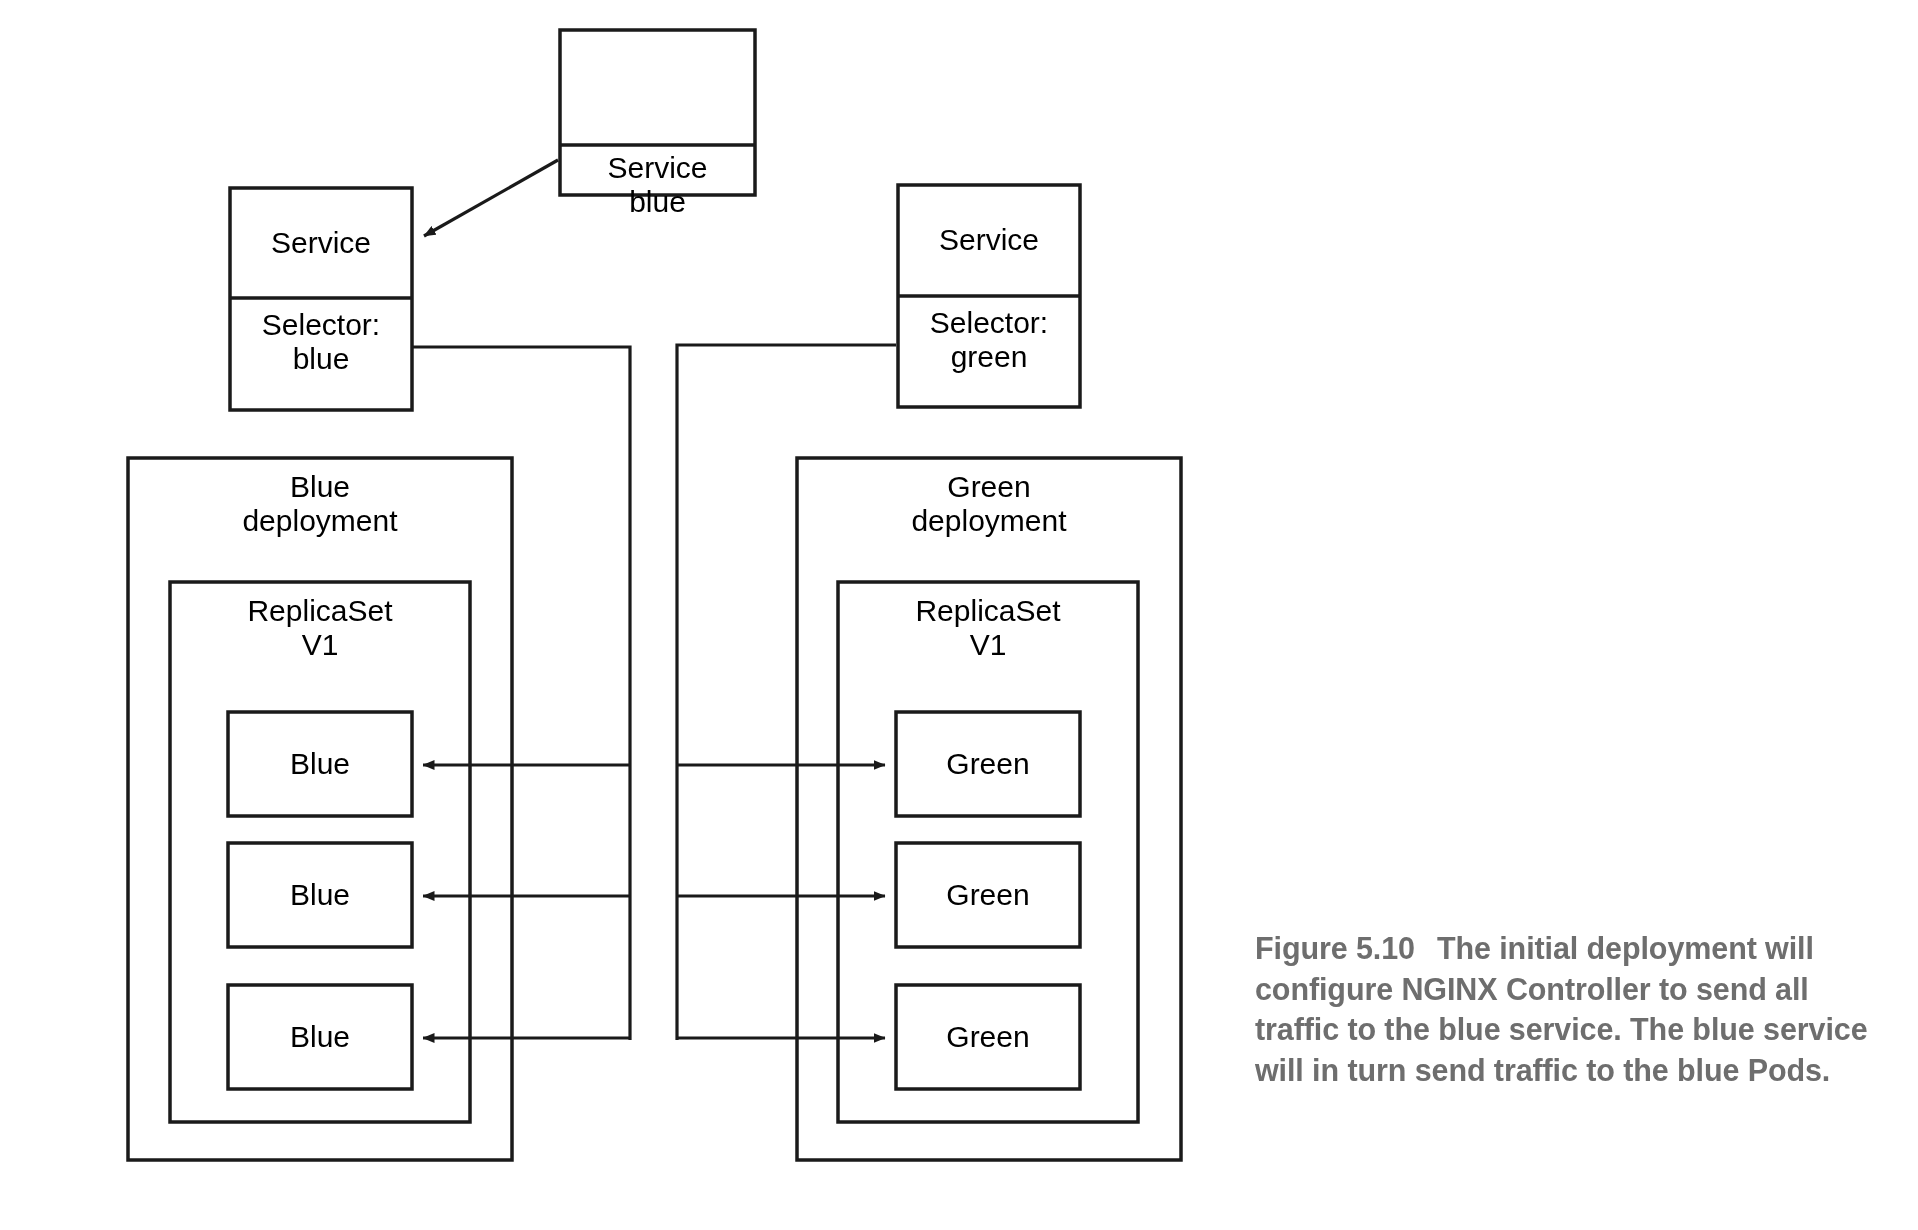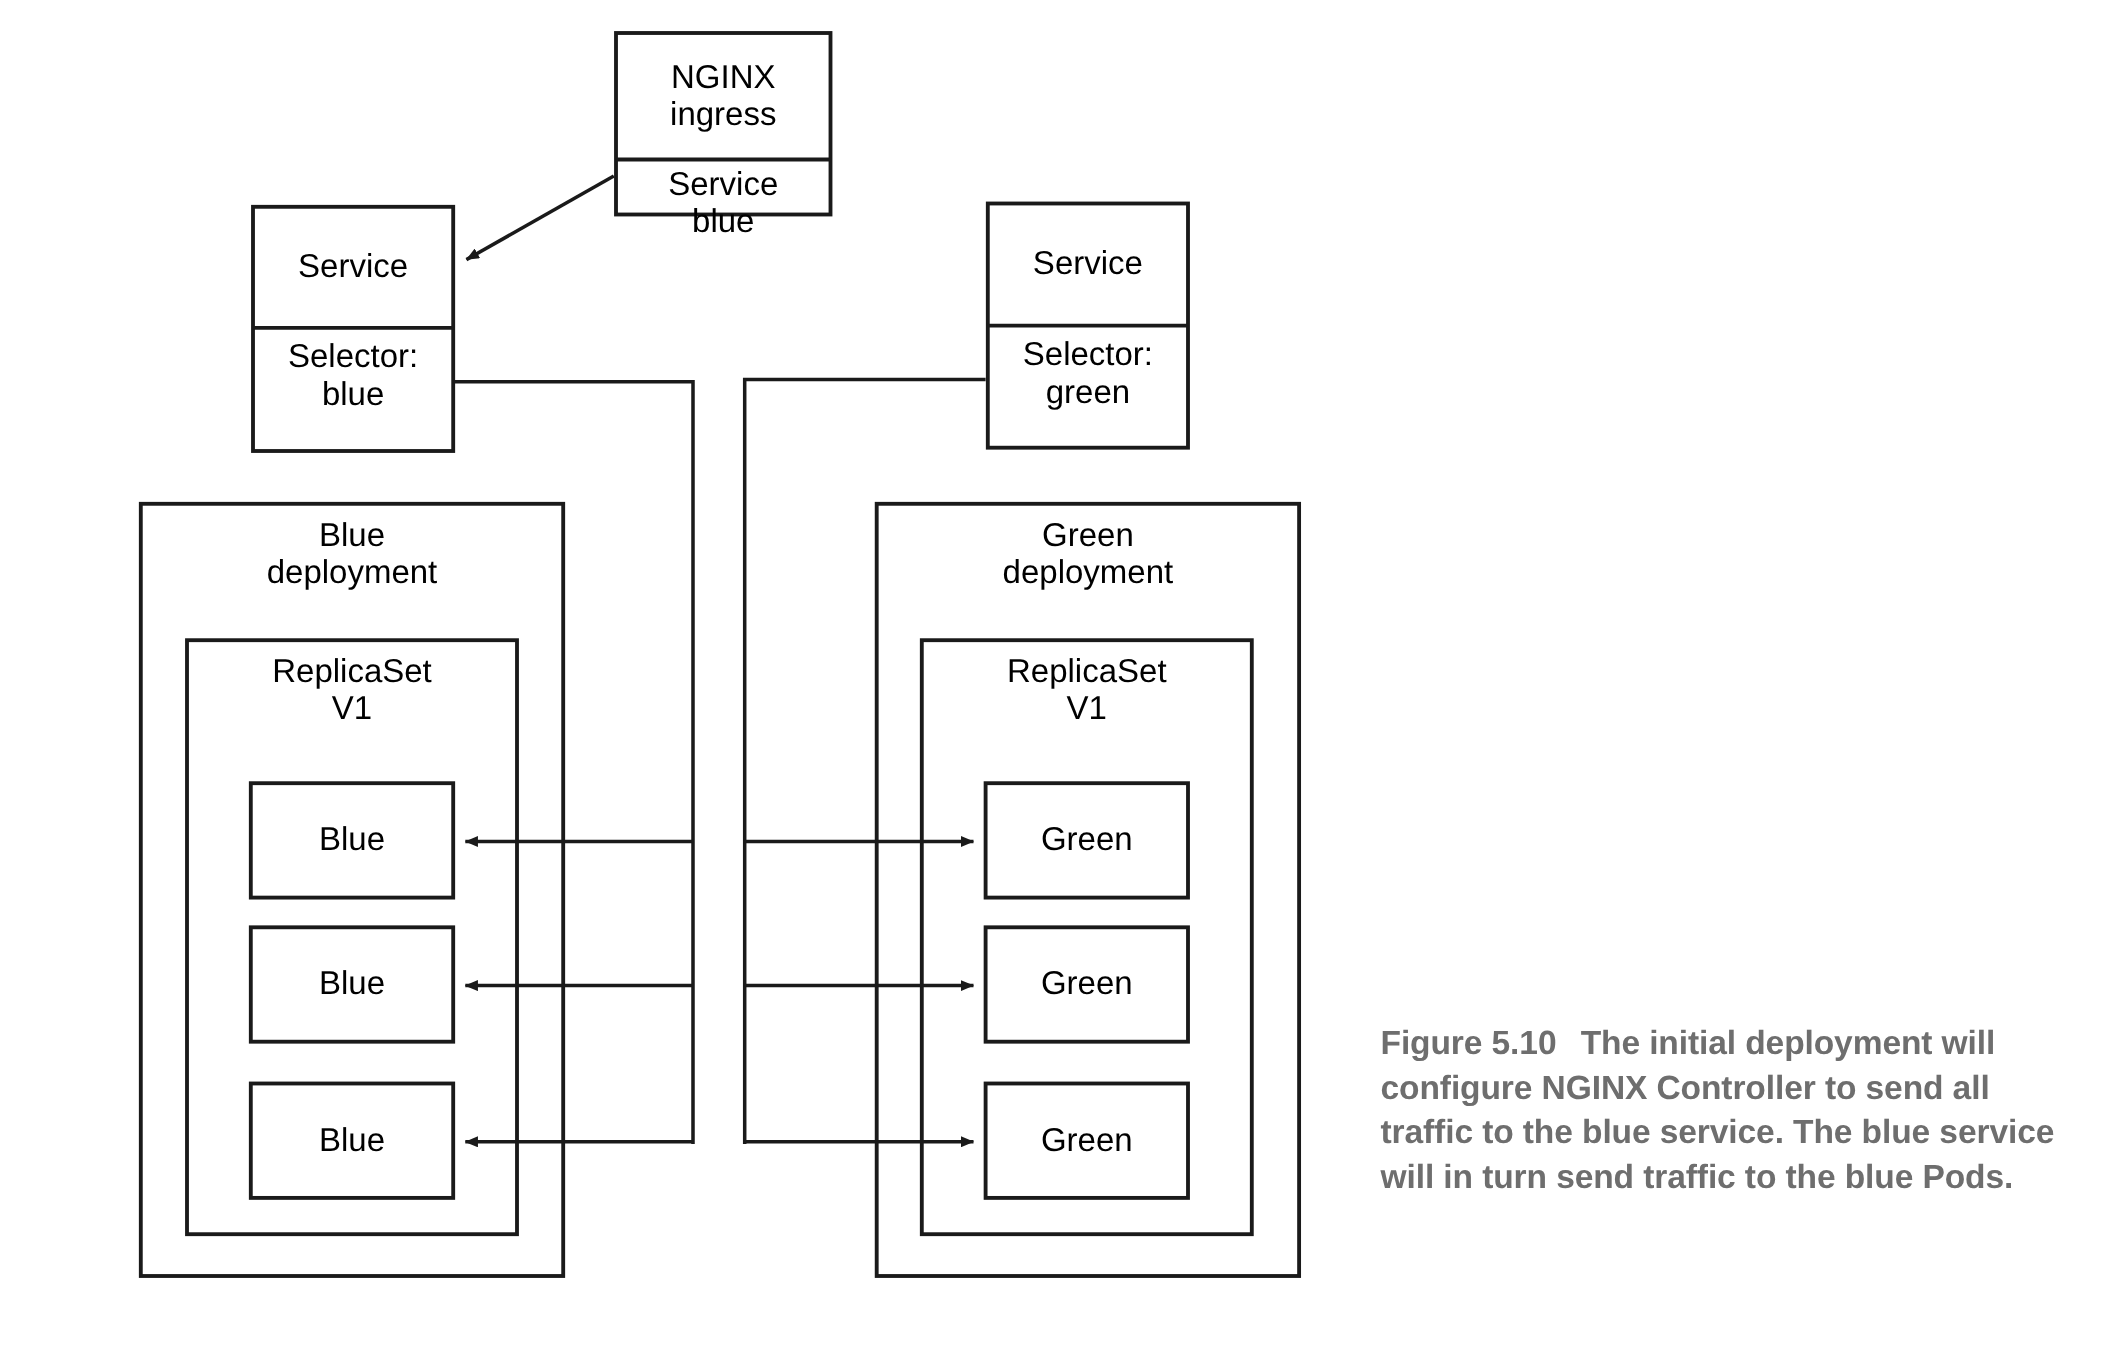--- a/index.html
+++ b/index.html
@@ -100,22 +100,20 @@
     </g>
 
     <g stroke="#1a1a1a" fill="none" stroke-width="3.2">
       <path d="M896,345 L677,345 L677,1040"></path>
       <line x1="677" y1="765" x2="885" y2="765" marker-end="url(#arrowhead)"></line>
       <line x1="677" y1="896" x2="885" y2="896" marker-end="url(#arrowhead)"></line>
       <line x1="677" y1="1038" x2="885" y2="1038" marker-end="url(#arrowhead)"></line>
     </g>
   </svg>
 
-  <div class="box-label" style="left:560px; top:30px; width:195px; height:115px;">NGINX
-ingress</div>
   <div class="box-label" style="left:560px; top:145px; width:195px; height:50px; align-items:flex-start; padding-top:6px; box-sizing:border-box;">Service
 blue</div>
 
   <div class="box-label" style="left:230px; top:188px; width:182px; height:110px;">Service</div>
   <div class="box-label" style="left:230px; top:300px; width:182px; height:80px; align-items:flex-start; padding-top:8px; box-sizing:border-box;">Selector:
 blue</div>
 
   <div class="box-label" style="left:898px; top:185px; width:182px; height:110px;">Service</div>
   <div class="box-label" style="left:898px; top:298px; width:182px; height:80px; align-items:flex-start; padding-top:8px; box-sizing:border-box;">Selector:
 green</div>

